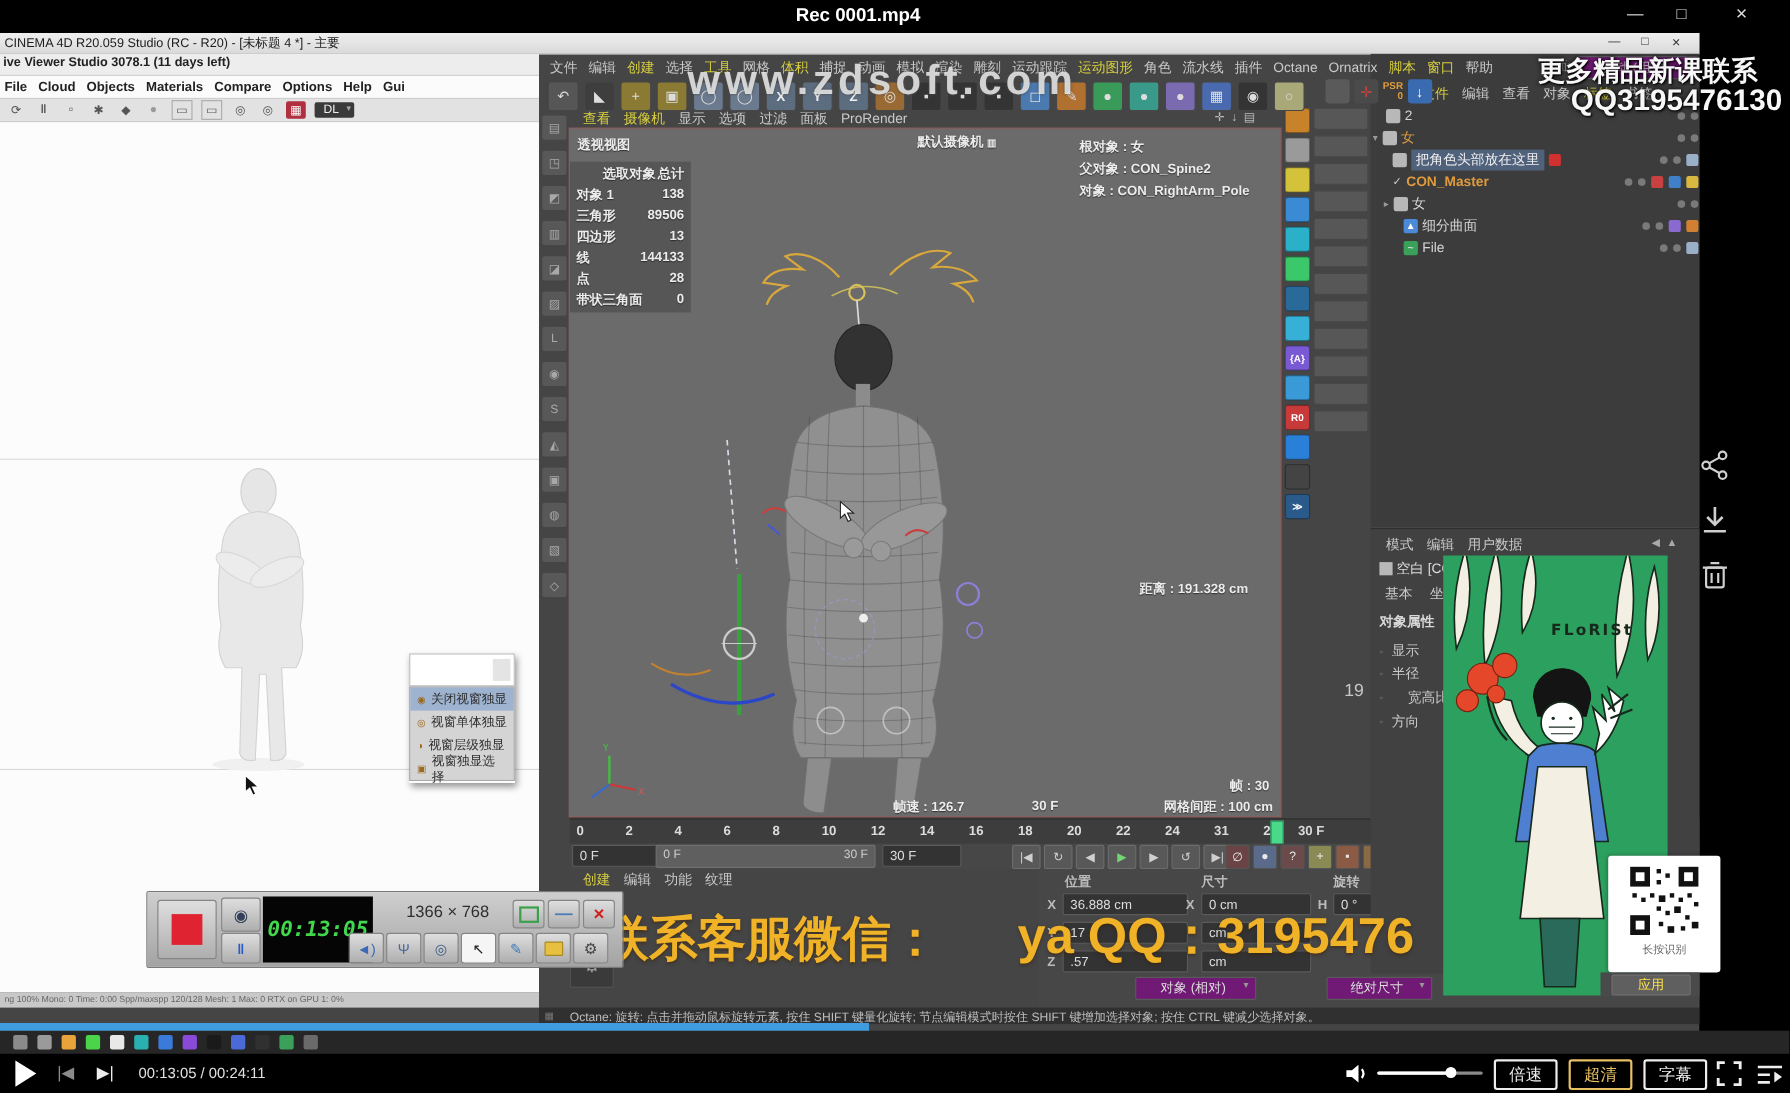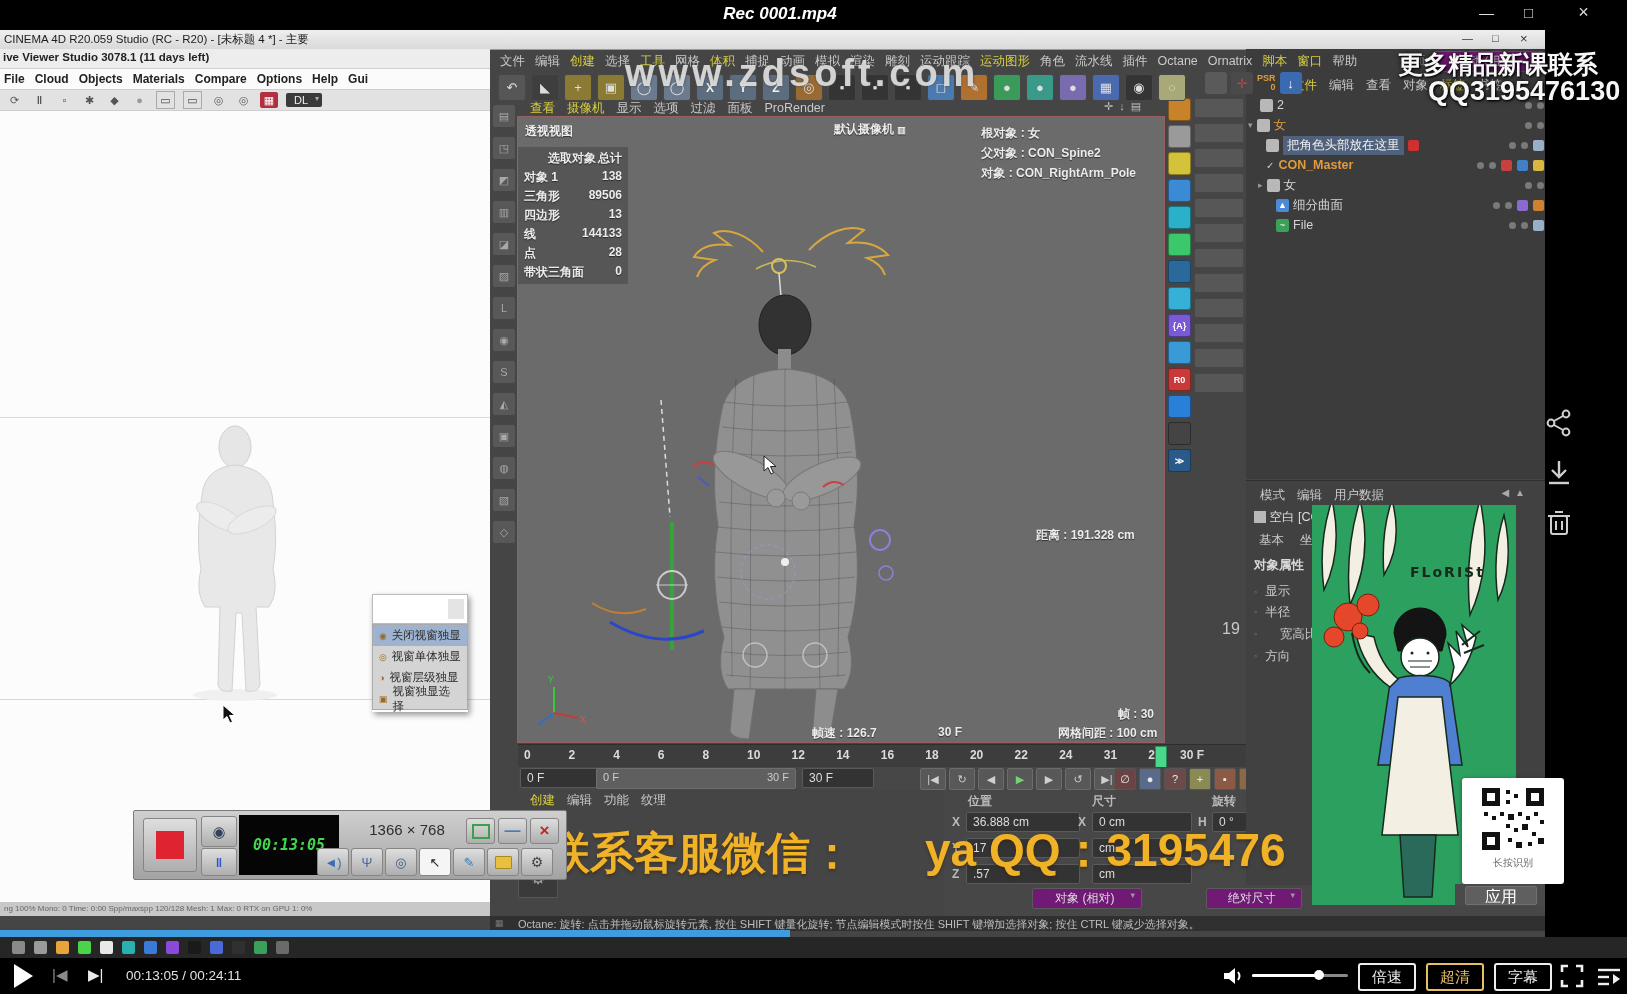--- a/index.html
+++ b/index.html
@@ -36,21 +36,21 @@
   .pbtn{border:2px solid #eee;border-radius:3px;color:#eee;font-size:15px;display:flex;align-items:center;justify-content:center;cursor:pointer;}
   .coordlabel{font-size:12px;color:#bbb;font-weight:bold;}
   .yellowpromo{font-weight:900;color:var(--promo-yellow,#f0b226);text-shadow:0 2px 3px rgba(60,30,0,.5);white-space:nowrap;}
   .whitepromo{font-weight:700;color:#f7f7f7;text-shadow:1px 1px 2px #000,0 0 5px rgba(0,0,0,.9);white-space:nowrap;}
 </style>
 </head>
 <body>
 
 <div id="stage">
 
-  <div class="abs" style="left:0;top:0;width:1627px;height:40px;background:#000;font-style:italic;">
+  <div class="abs" style="left:0;top:0;width:1627px;height:40px;background:#000;">
     <div class="abs" style="left:0;top:4px;width:1560px;text-align:center;color:#fff;font-size:17px;font-weight:bold;">Rec 0001.mp4</div>
     <span class="abs" style="left:1479px;top:4px;color:#ddd;font-size:15px;">—</span>
     <span class="abs" style="left:1524px;top:4px;color:#ddd;font-size:15px;">□</span>
     <span class="abs" style="left:1578px;top:2px;color:#ddd;font-size:18px;">×</span>
   </div>
 
   <div class="abs" style="left:0;top:30px;width:1545px;height:910px;background:#454545;"></div>
   <div class="abs" style="left:1545px;top:30px;width:82px;height:928px;background:#000;"></div>
 
   <div class="abs" style="left:0;top:30px;width:1545px;height:19px;background:linear-gradient(#efefef,#d9d9d9);border-bottom:1px solid #9a9a9a;">
@@ -497,21 +497,21 @@
       </div>
 
     <div class="ambox" style="position:absolute;left:88px;top:98px;width:96px;">
       <span>对象 (相对)</span> <span style="float:right;font-size:9px;color:#999;">▾</span>
     </div>
     <div class="ambox" style="position:absolute;left:262px;top:98px;width:82px;">
       <span>绝对尺寸</span> <span style="float:right;font-size:9px;color:#999;">▾</span>
     </div>
   </div>
   <div class="abs" style="left:1455px;top:884px;width:90px;height:22px;background:#4a4a4a;z-index:30;">
-    <div style="position:absolute;left:10px;top:2px;width:70px;height:17px;background:#5f5f5f;border:1px solid #707070;border-radius:2px;color:#ffffff;font-size:16px;text-align:center;">应用</div>
+    <div style="position:absolute;left:10px;top:2px;width:70px;height:17px;background:#5f5f5f;border:1px solid #707070;border-radius:2px;color:#fde047;font-size:12px;text-align:center;">应用</div>
   </div>
 
   <div class="abs" style="left:1246px;top:49px;width:299px;height:430px;background:#3c3c3c;">
     <span class="abs" style="left:156px;top:4px;font-size:11.5px;color:#9a9a9a;">界面:</span>
     <div class="ambox" style="position:absolute;left:188px;top:2px;width:96px;">
       <span>启动 (用户)</span> <span style="float:right;font-size:9px;color:#999;">▾</span>
     </div>
     <div class="menu-row" style="position:absolute;left:46px;top:28px;gap:12px;">
 
     <span class="mi hl">文件</span>
@@ -713,21 +713,21 @@
     <div class="rbtn" style="position:absolute;left:9px;top:7px;width:52px;height:52px;">
       <span style="width:28px;height:28px;background:var(--record-red,#e02330);display:block;"></span>
     </div>
     <div class="rbtn" style="position:absolute;left:67px;top:5px;width:34px;height:29px;">
       <span style="color:#33415a;font-size:15px;">◉</span>
     </div>
     <div class="rbtn" style="position:absolute;left:67px;top:37px;width:34px;height:26px;">
       <span style="color:#2a5ac8;font-weight:bold;font-size:13px;">‖</span>
     </div>
     <div class="abs" style="left:105px;top:4px;width:100px;height:60px;background:#050505;display:flex;align-items:center;justify-content:center;">
-      <span style="font-family:'DejaVu Sans Mono',monospace;font-size:15px;font-weight:bold;color:var(--lcd-green,#42d84e);letter-spacing:0px;font-style:italic;">00:13:05</span>
+      <span style="font-family:'DejaVu Sans Mono',monospace;font-size:19px;font-weight:bold;color:var(--lcd-green,#42d84e);letter-spacing:0px;font-style:italic;">00:13:05</span>
     </div>
     <span class="abs" style="left:218px;top:10px;width:110px;text-align:center;font-size:15px;color:#2e2e2e;">1366 × 768</span>
     <div class="rbtn" style="position:absolute;left:332px;top:7px;width:27px;height:24px;">
       <span style="width:14px;height:11px;border:2.5px solid #3aa04a;display:block;"></span>
     </div>
     <div class="rbtn" style="position:absolute;left:364px;top:7px;width:27px;height:24px;">
       <span style="color:#4a7ab8;font-weight:bold;">—</span>
     </div>
     <div class="rbtn" style="position:absolute;left:396px;top:7px;width:27px;height:24px;">
       <span style="color:#d02020;font-weight:bold;font-size:17px;">×</span>

